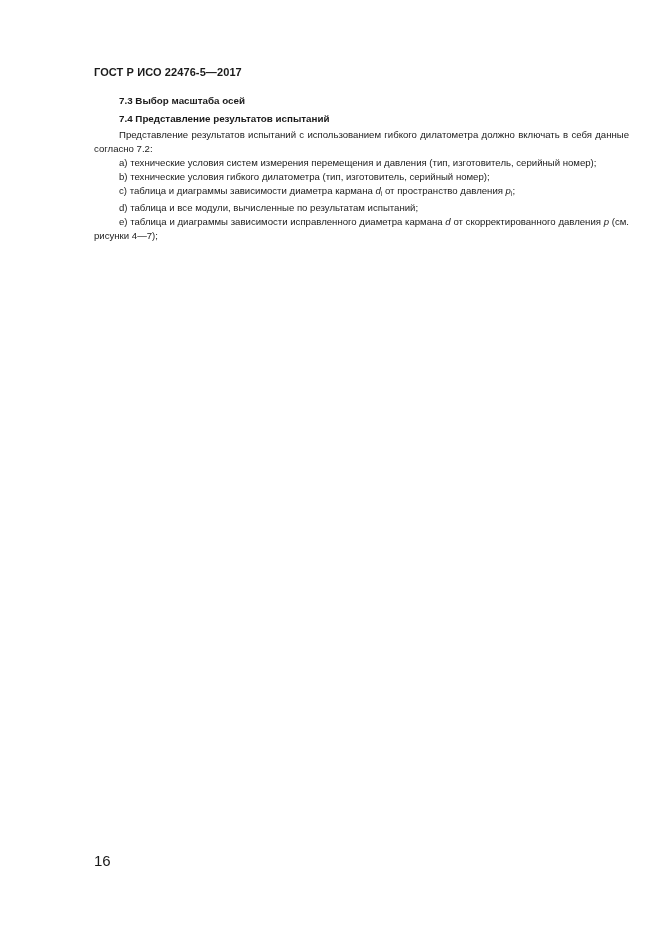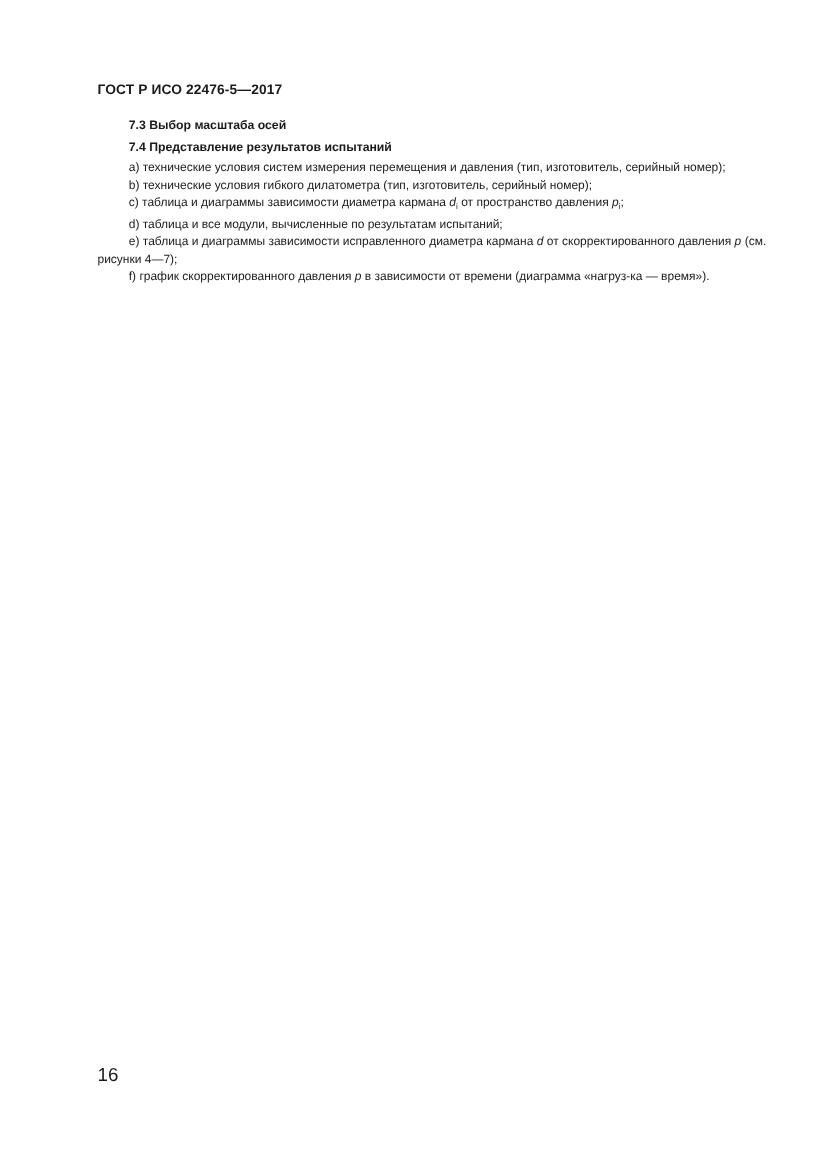--- a/index.html
+++ b/index.html
@@ -1,18 +1,18 @@
 <!DOCTYPE html>
 <html><head>
 <meta charset="utf-8">
 <style>
   html, body { margin: 0; padding: 0; background: #ffffff; }
   body { width: 661px; height: 936px; position: relative; overflow: hidden;
          font-family: "Liberation Sans", sans-serif; color: #1a1a1a; }
-  .page { position: absolute; left: 0; top: 0; width: 581px; height: 936px; }
+  .page { position: absolute; left: 16px; top: 0; width: 581px; height: 936px; }
   .doc-header { position: absolute; left: 78px; top: 66px; font-size: 11px; font-weight: bold; letter-spacing: 0.1px; }
   .content { position: absolute; left: 78px; top: 94px; width: 535px; font-size: 9.6px; line-height: 14px; }
   .heading { font-weight: bold; text-indent: 25px; margin: 0 0 2px 0; font-size: 9.8px; }
   .para { text-indent: 25px; text-align: justify; margin: 0; }
   .para.last-line-left { text-align-last: left; }
   .section { margin-bottom: 4px; }
   i { font-style: italic; }
   sub { font-size: 6.5px; vertical-align: -2px; }
   .page-number { position: absolute; left: 78px; top: 852px; font-size: 15px; }
 </style>
@@ -22,24 +22,24 @@
 <div class="page">
   <div class="doc-header">ГОСТ Р ИСО 22476-5—2017</div>
 
   <div class="content">
     <div class="section">
       <p class="heading">7.3  Выбор масштаба осей</p>
     </div>
 
     <div class="section">
       <p class="heading">7.4  Представление результатов испытаний</p>
+      <p class="para last-line-left">Представление результатов испытаний с использованием гибкого дилатометра должно включать в себя данные согласно 7.2:</p>
 
       <p class="para last-line-left">a)  технические условия систем измерения перемещения и давления (тип, изготовитель, серийный номер);</p>
       <p class="para last-line-left">b)  технические условия гибкого дилатометра (тип, изготовитель, серийный номер);</p>
       <p class="para last-line-left"><span>c)  таблица и диаграммы зависимости диаметра кармана </span><i>d</i><sub>i</sub><span> от пространство давления </span><i>p</i><sub>i</sub><span>;</span></p>
       <p class="para last-line-left">d)  таблица и все модули, вычисленные по результатам испытаний;</p>
       <p class="para last-line-left"><span>e)  таблица и диаграммы зависимости исправленного диаметра кармана </span><i>d</i><span> от скорректированного давления </span><i>p</i><span> (см. рисунки 4—7);</span></p>
-      <p class="para last-line-left"><span>f) график скорректированного давления </span><i>p</i><span> в зависимости от времени (диаграмма «нагруз-ка — время»).</span></p>
     </div>
   </div>
 
   <div class="page-number">16</div>
 </div>
 
 </body></html>

